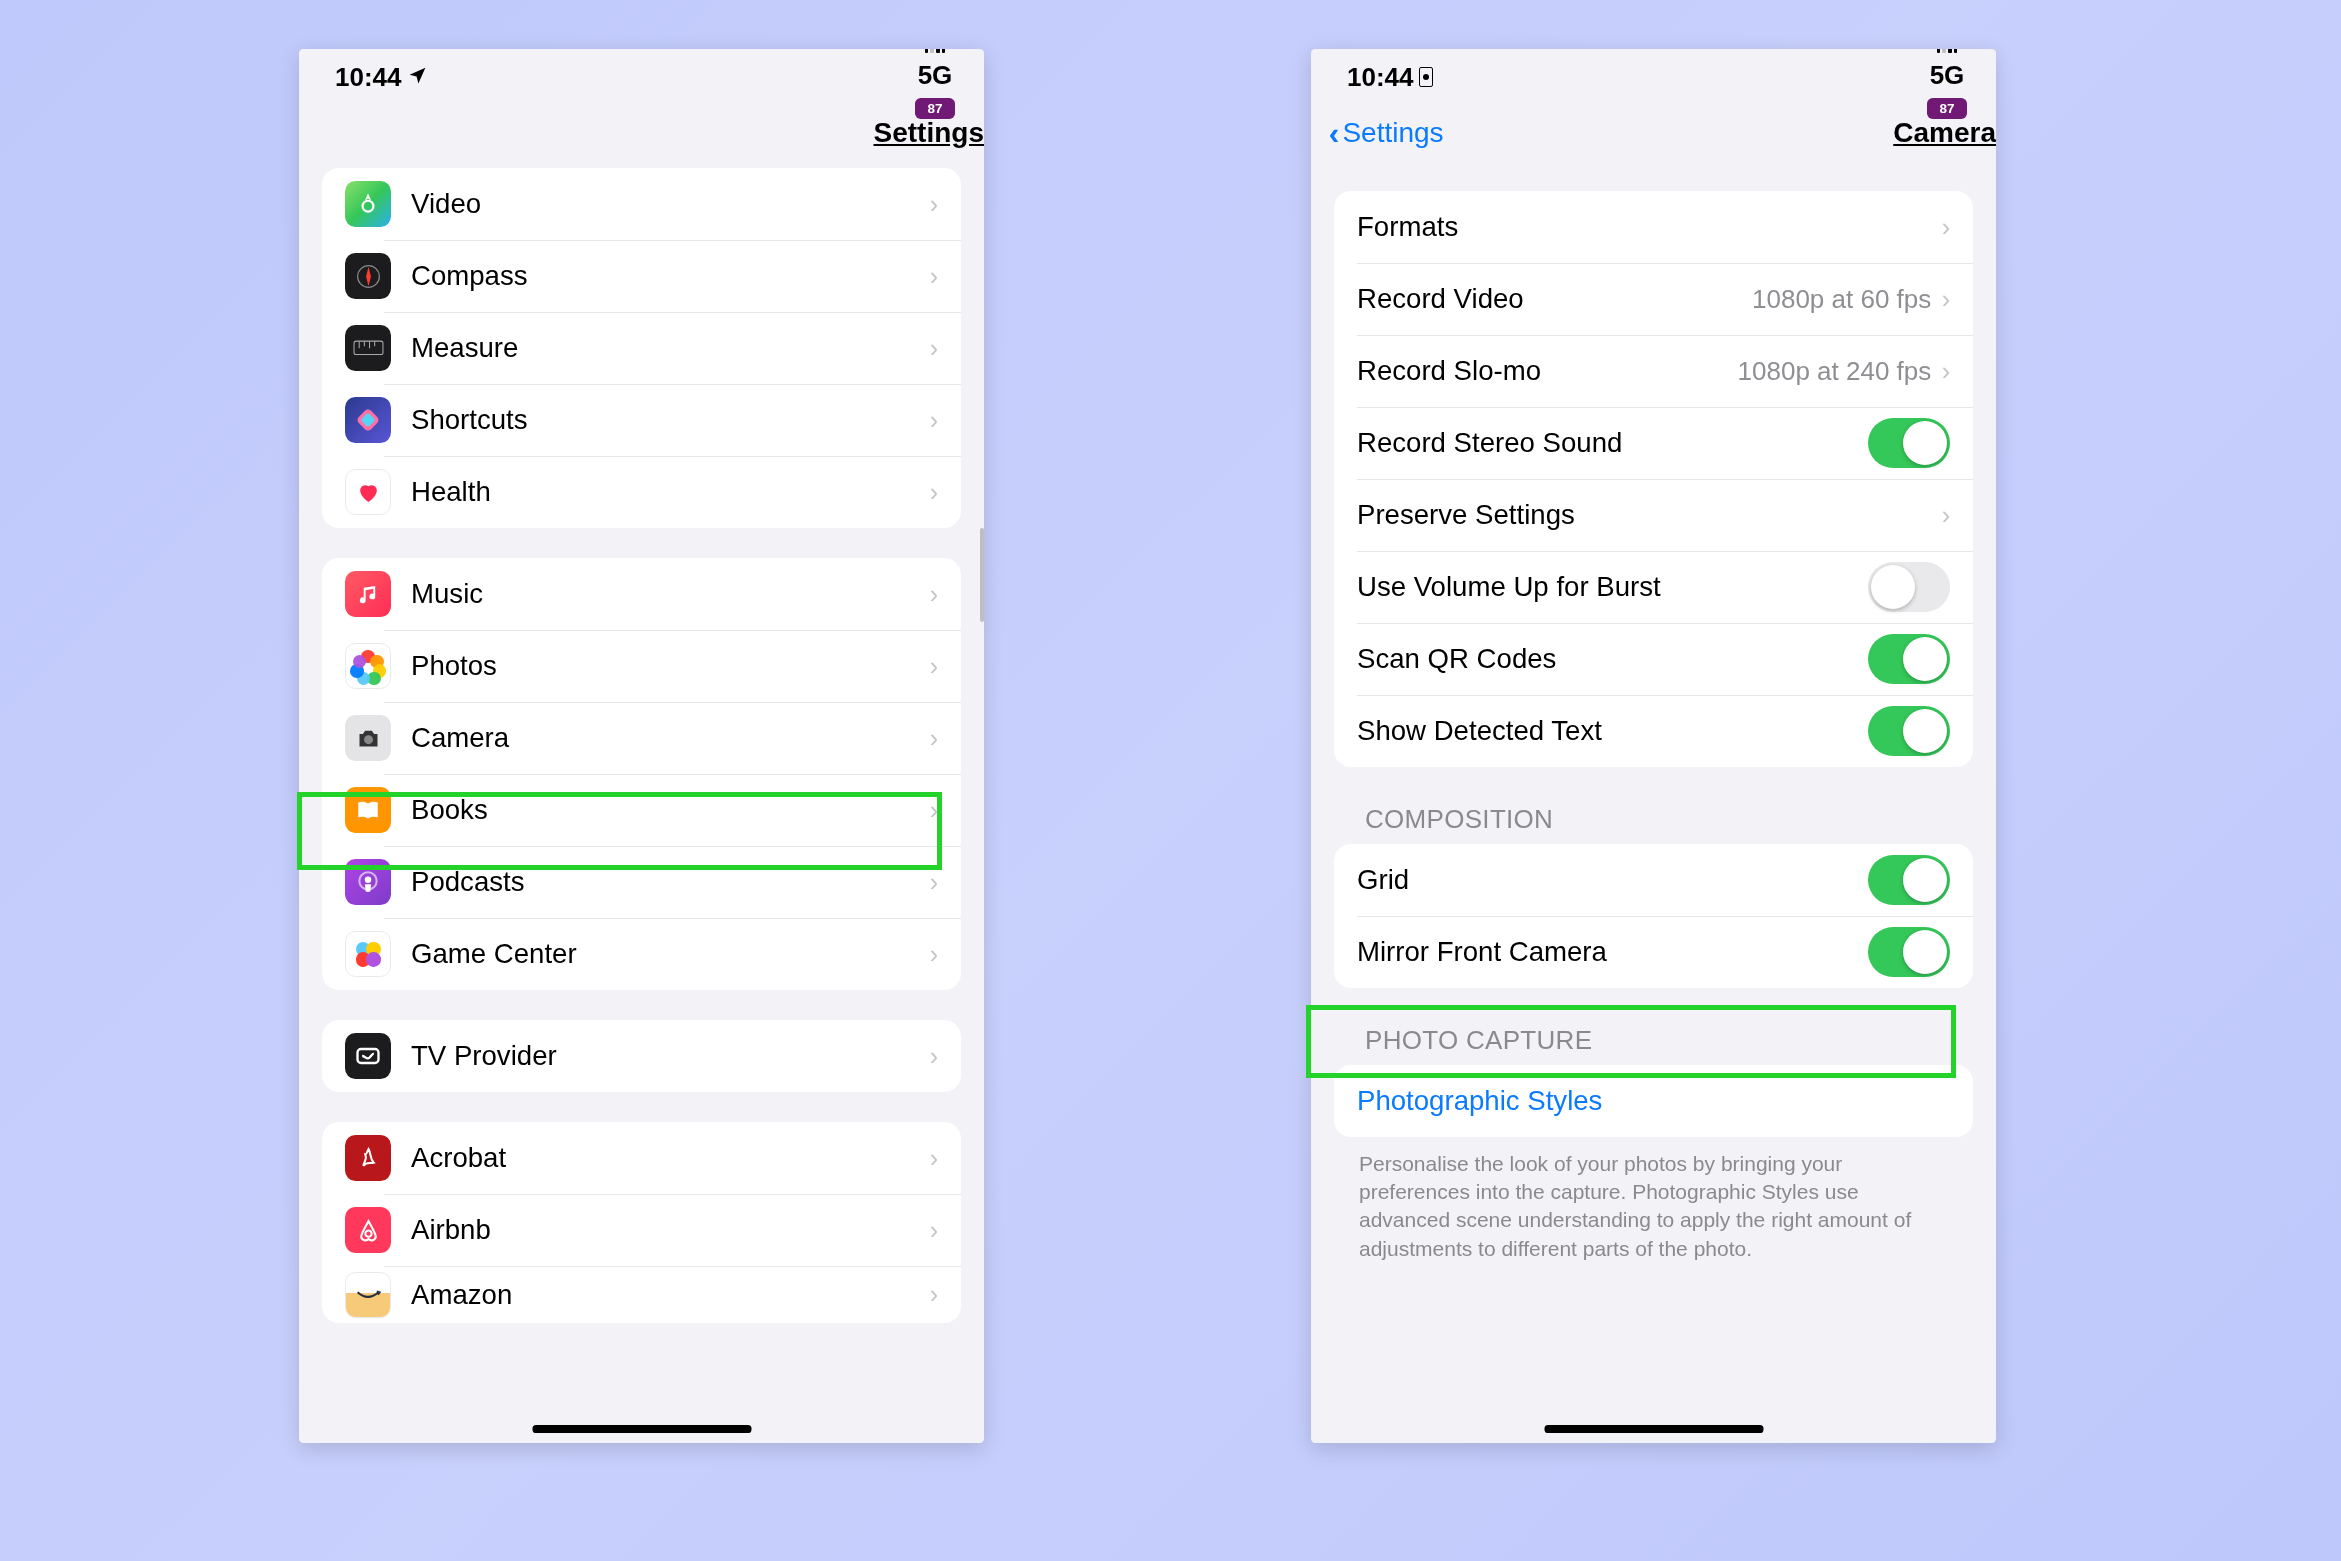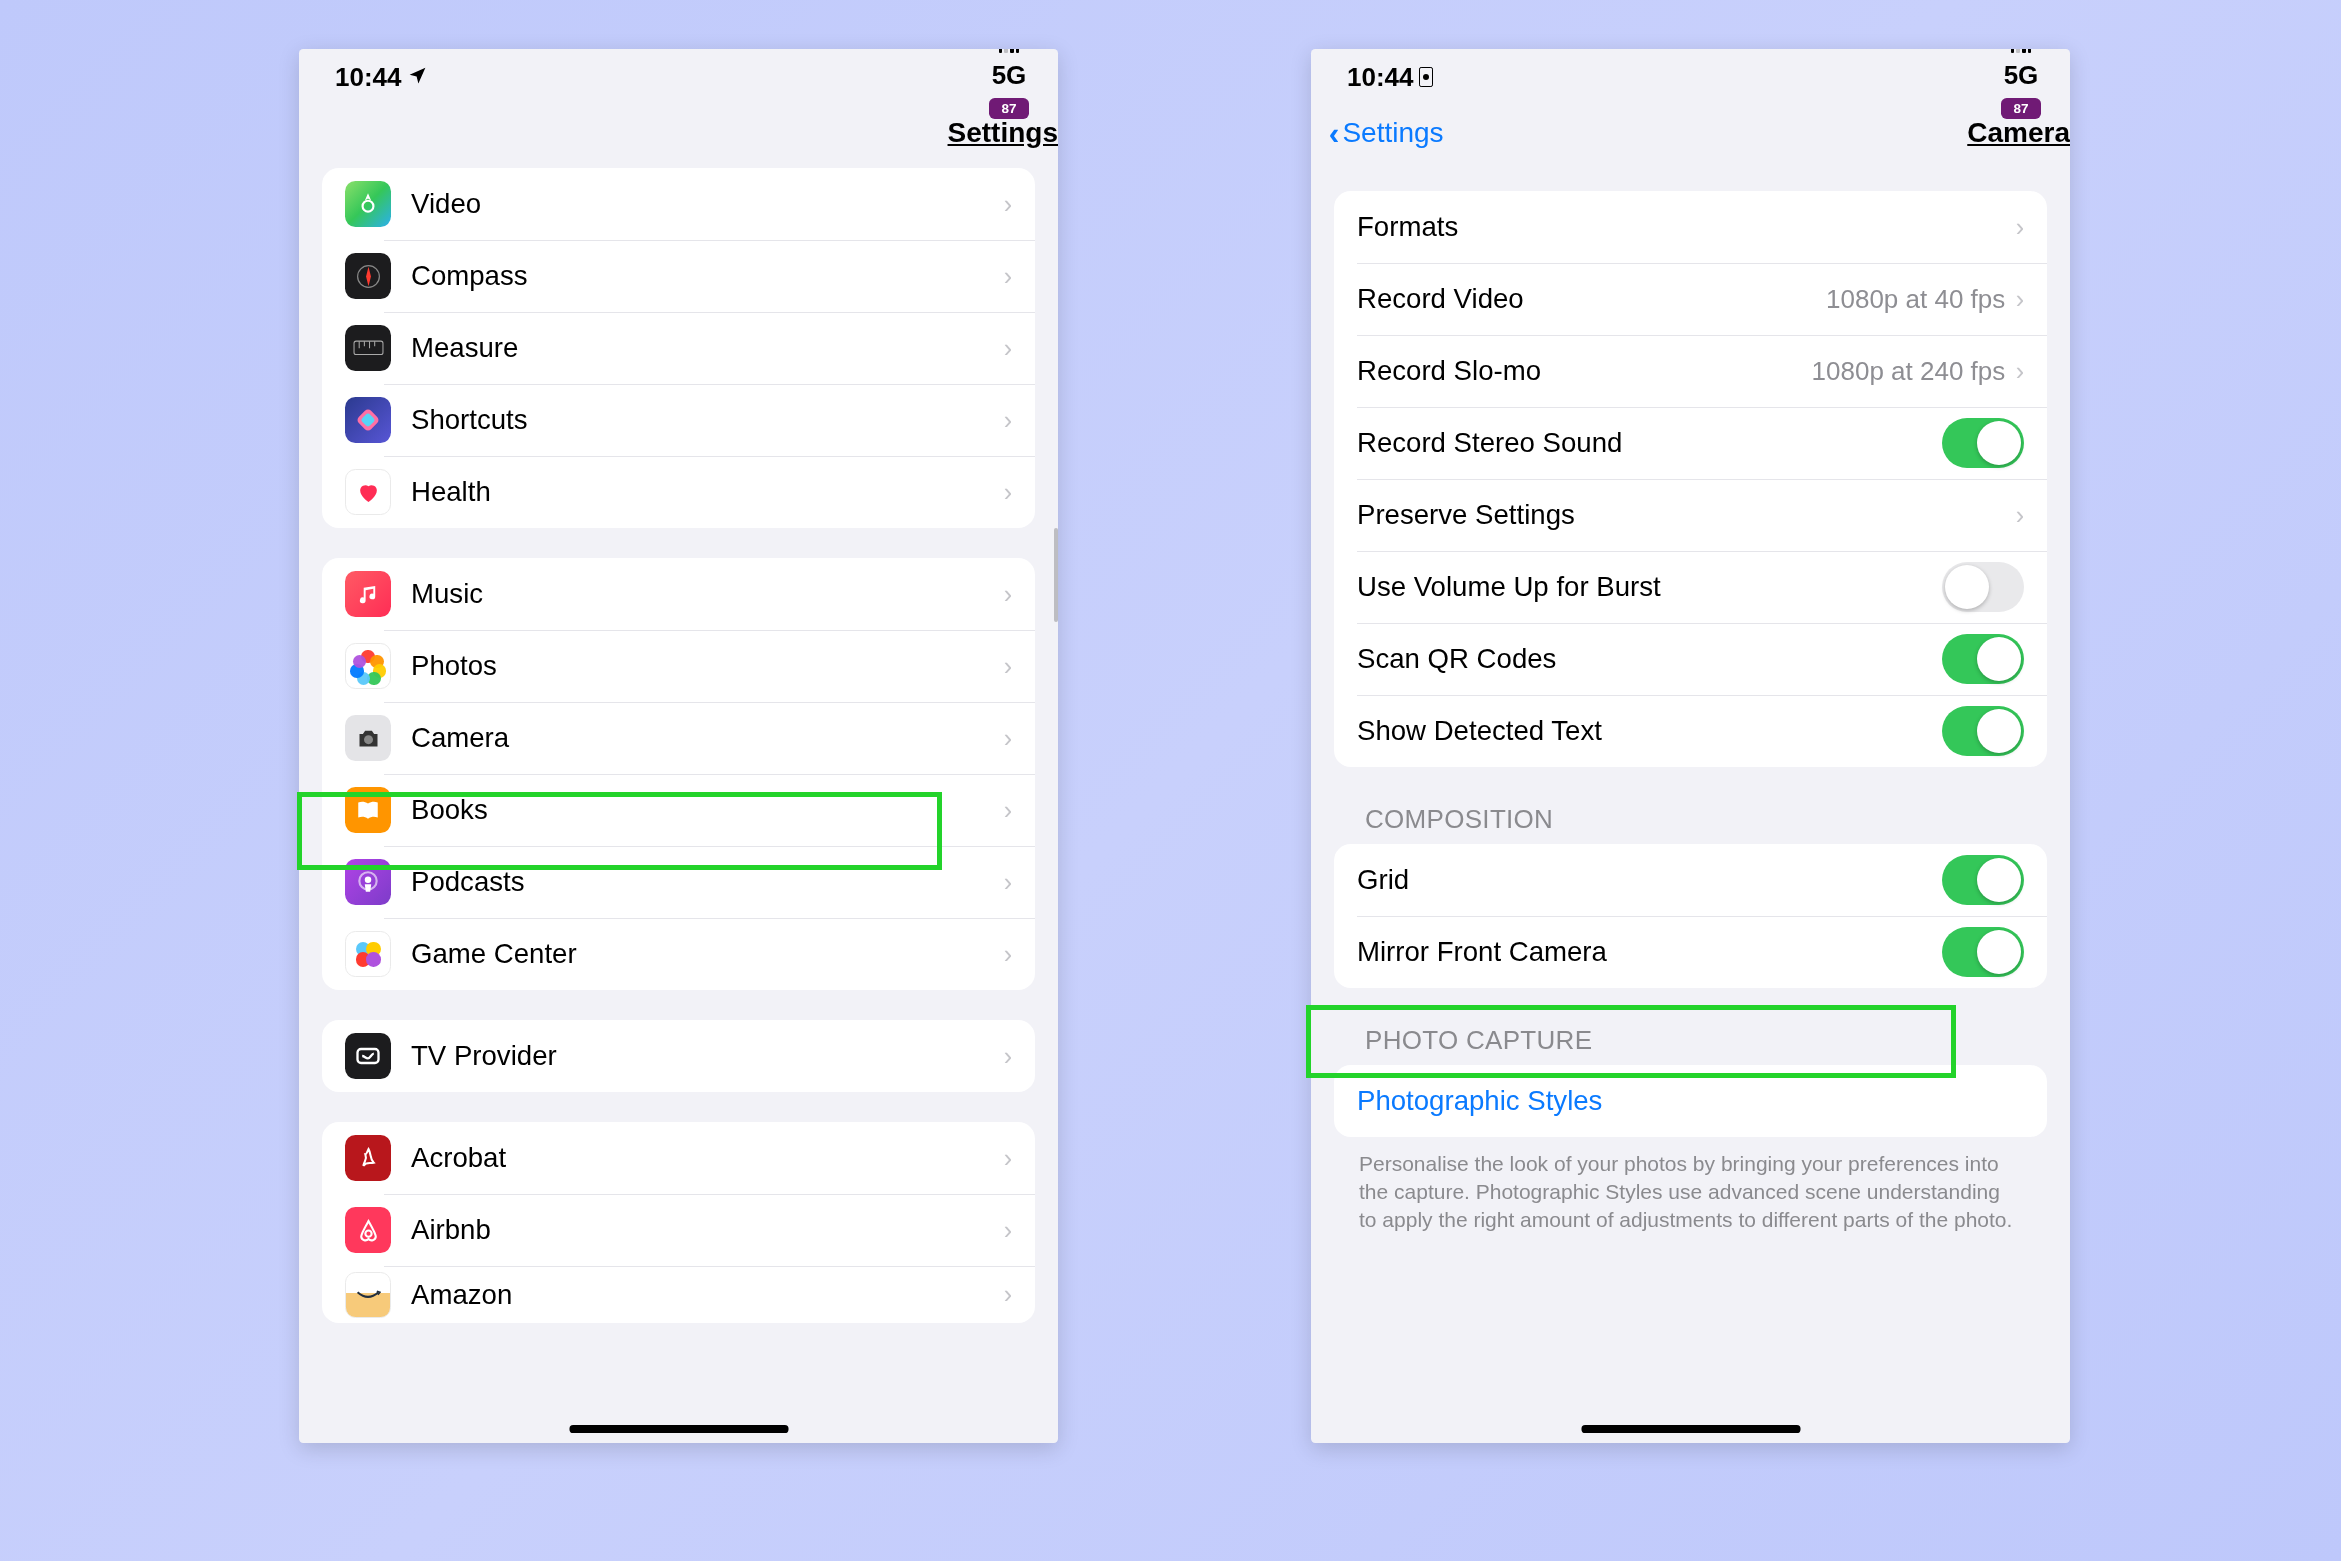--- a/index.html
+++ b/index.html
@@ -9,21 +9,21 @@
     font-family: -apple-system, "SF Pro Text", "Helvetica Neue", Arial, sans-serif;
     -webkit-font-smoothing: antialiased;
   }
   .stage {
     position: relative;
     width: 2342px;
     height: 1561px;
   }
   .phone {
     position: absolute;
-    width: 759px;
+    width: 685px;
     height: 1394px;
     background: #f2f2f7;
     border-radius: 4.2px;
     box-shadow: 0 5.2px 21px rgba(0,0,0,0.15);
     overflow: hidden;
     color: #000;
   }
   .phone-left  { left: 299px;  top: 49px; }
   .phone-right { left: 1311px; top: 49px; }
 
@@ -417,21 +417,21 @@
 
     <div class="content">
 
       <div class="group">
         <div class="row">
           <span class="label">Formats</span>
           <span class="chevron">›</span>
         </div>
         <div class="row">
           <span class="label">Record Video</span>
-          <span class="detail">1080p at 40 fps</span>
+          <span class="detail">1080p at 60 fps</span>
           <span class="chevron">›</span>
         </div>
         <div class="row">
           <span class="label">Record Slo-mo</span>
           <span class="detail">1080p at 240 fps</span>
           <span class="chevron">›</span>
         </div>
         <div class="row">
           <span class="label">Record Stereo Sound</span>
           <div class="toggle on">

